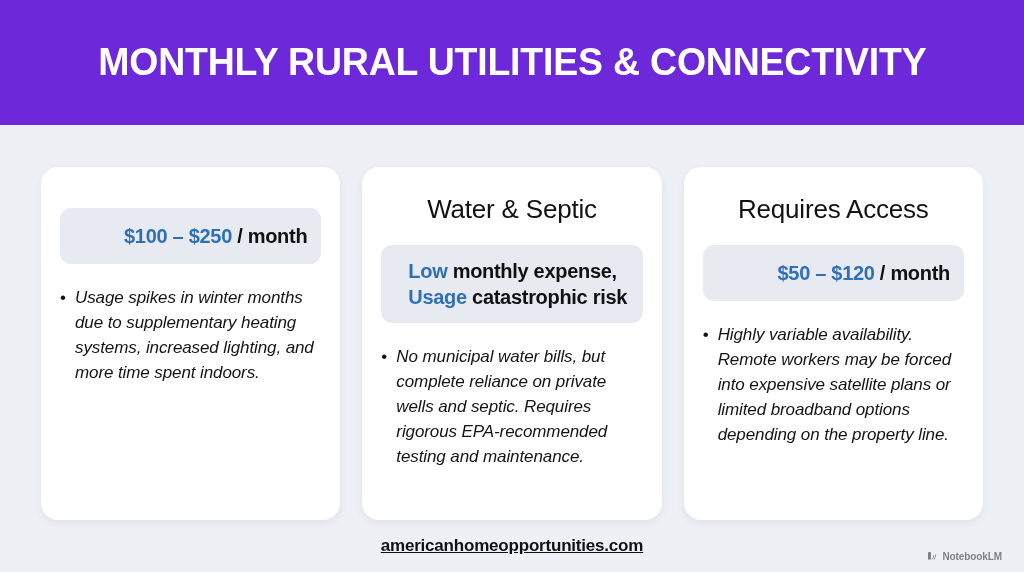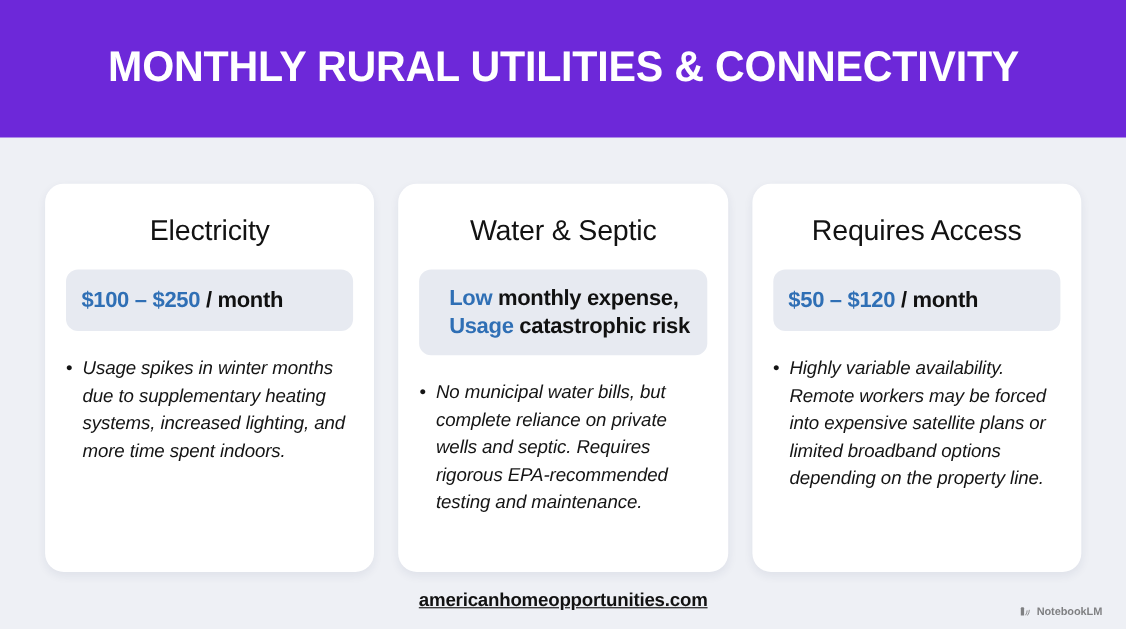--- a/index.html
+++ b/index.html
@@ -80,21 +80,21 @@
   }
 
   .pill {
     margin: 21px 0 0 0;
     background: #e7eaf1;
     border-radius: 11px;
     padding: 13px 14px;
     box-sizing: border-box;
     display: flex;
     align-items: center;
-    justify-content: flex-start;
+    justify-content: flex-end;
     min-height: 56px;
   }
   .pill-text {
     font-size: 20px;
     font-weight: bold;
     color: #111111;
     line-height: 1.30;
     text-align: left;
     letter-spacing: -0.3px;
   }
@@ -174,21 +174,20 @@
 
 <div class="slide">
 
   <div class="header">
     <div class="header-title">MONTHLY RURAL UTILITIES &amp; CONNECTIVITY</div>
   </div>
 
   <div class="cards">
 
     <div class="card">
-      <div class="card-title">Electricity</div>
       <div class="pill">
         <div class="pill-text">
           <span class="accent">$100 – $250</span><span> / month</span>
         </div>
       </div>
       <ul class="bullets">
         <li class="bullet-row">
           <span class="bullet-dot">•</span>
           <span class="bullet-text">Usage spikes in winter months due to supplementary heating systems, increased lighting, and more time spent indoors.</span>
         </li>

